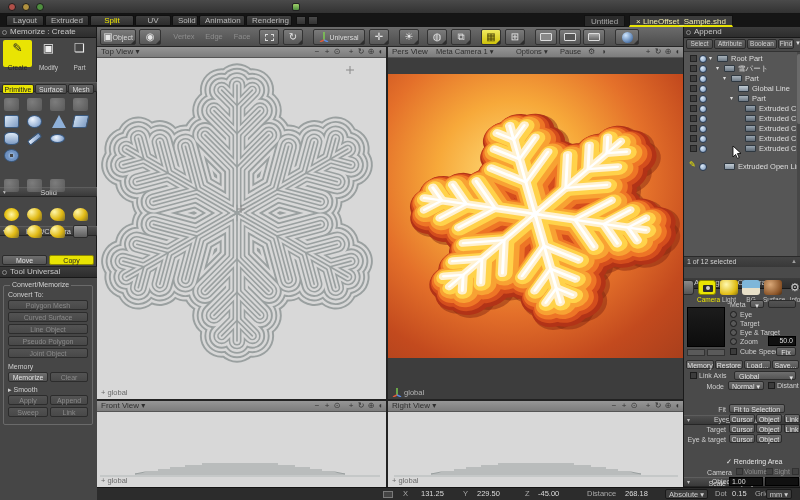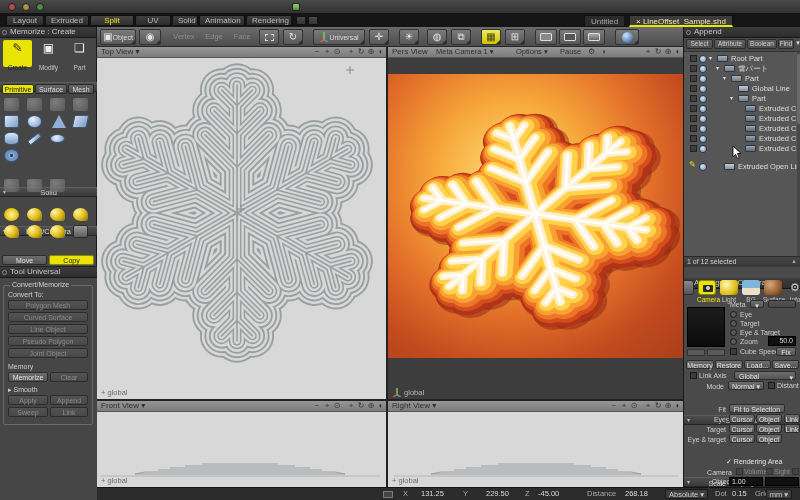--- a/index.html
+++ b/index.html
@@ -555,21 +555,21 @@
   <span class="a blk" style="left:45px;top:450px;width:34px;height:9px;line-height:8px">1.00</span>
   <span class="a blk" style="left:81px;top:450px;width:34px;height:9px"></span>
 
 </div>
 
 <div id="statusbar" class="a">
   <span class="a" style="left:286px;top:3px;width:10px;height:7px;border:1px solid #7a7a7a;background:#444"></span>
   <span class="a" style="left:306px">X</span>
   <span class="a sv" style="left:324px">131.25</span>
   <span class="a" style="left:366px">Y</span>
-  <span class="a sv" style="left:389px">229.50</span>
+  <span class="a sv" style="left:380px">229.50</span>
   <span class="a" style="left:428px">Z</span>
   <span class="a sv" style="left:441px">-45.00</span>
   <span class="a" style="left:490px">Distance</span>
   <span class="a sv" style="left:528px">268.18</span>
   <span class="a sdd" style="left:568px;top:1px"><span>Absolute</span> <span>▾</span></span>
   <span class="a" style="left:618px">Dot</span>
   <span class="a sv" style="left:635px">0.15</span>
   <span class="a" style="left:658px">Grid</span>
   <span class="a sv" style="left:678px">2.5</span>
 

